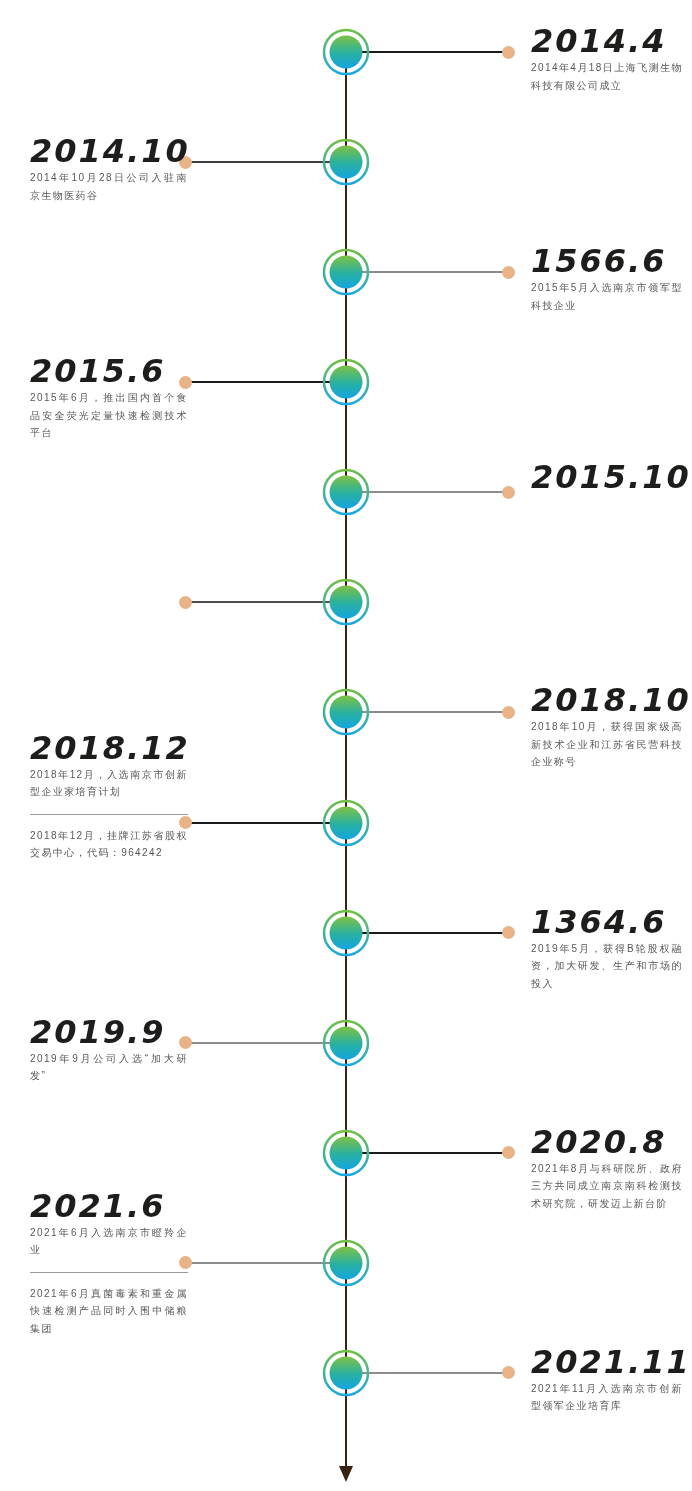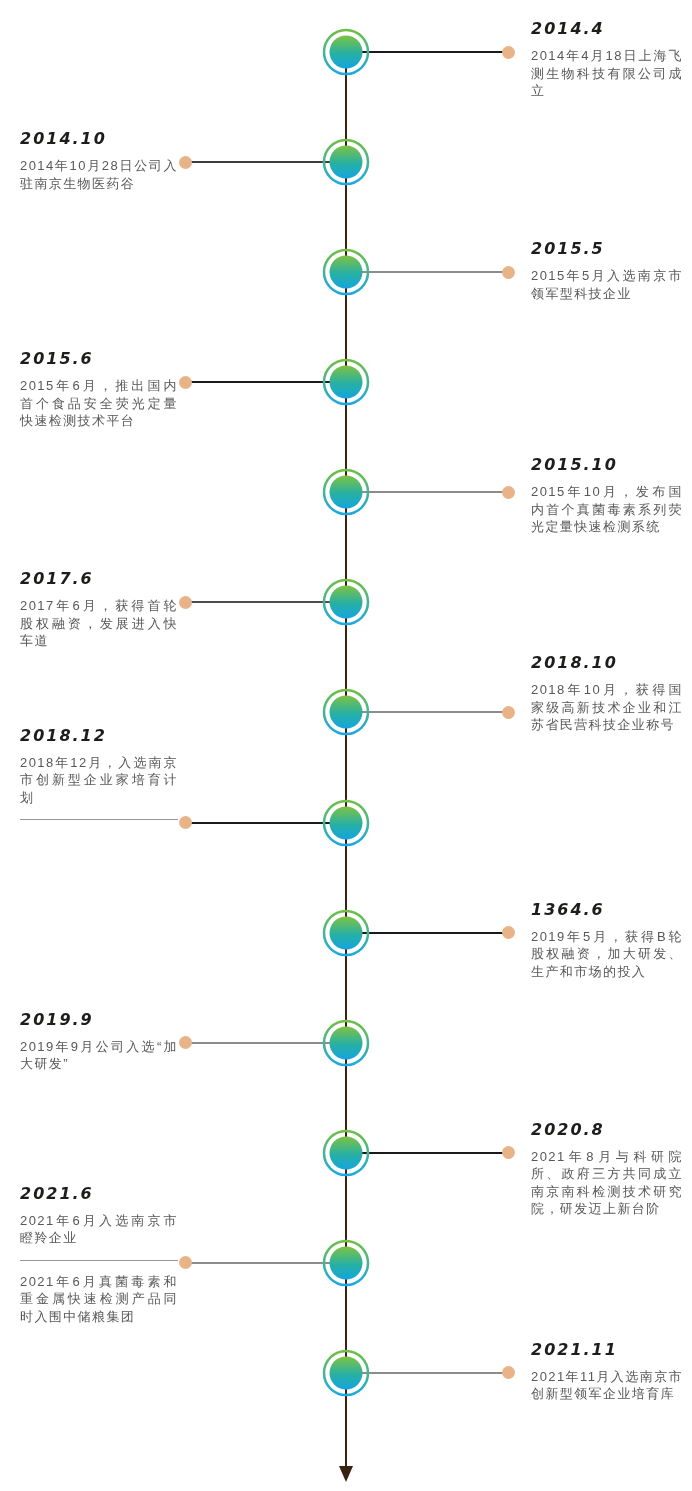--- a/index.html
+++ b/index.html
@@ -11,29 +11,29 @@
   .axis{position:absolute;width:2px;z-index:0;}
   .axis-arrow{
     position:absolute;width:0;height:0;z-index:0;
     border-left:7px solid transparent;border-right:7px solid transparent;
     border-top:16px solid #3a2213;
   }
   .connector{position:absolute;height:2px;z-index:1;}
   .node{position:absolute;width:50px;height:50px;z-index:2;}
   .dot{position:absolute;width:13px;height:13px;border-radius:50%;z-index:3;}
   .item{position:absolute;z-index:4;}
-  .item.left{left:20px;width:158px;}
+  .item.left{left:30px;width:158px;}
   .item.right{left:531px;width:152px;}
   .date{
     font-family:"DejaVu Sans","Liberation Sans",sans-serif;
-    font-style:italic;font-weight:700;font-size:16px;line-height:26px;
-    letter-spacing:2px;color:#1d1d1b;margin:4px 0 5px 0;
+    font-style:italic;font-weight:700;font-size:32px;line-height:26px;
+    letter-spacing:2px;color:#1d1d1b;margin:16px 0 5px 0;
   }
   .para{
-    font-size:13px;line-height:17.5px;letter-spacing:1.4px;
+    font-size:10px;line-height:17.5px;letter-spacing:1.4px;
     color:#595757;text-align:justify;margin:0;
   }
   .divider{
     border:none;border-top:1px solid #9a9a9a;height:0;
     margin:13px 0 12px 0;width:100%;
   }
   svg{display:block;}
 </style>
 </head>
 <body>
@@ -81,21 +81,21 @@
     </div>
     <div class="connector" style="top: 271.16px; left: 346px; width: 162px; background: rgb(140, 140, 140);"></div>
     <div class="dot" style="left: 501.5px; top: 265.66px; background: rgb(233, 179, 136);"></div>
     <div class="node" style="left: 321px; top: 247.16px;">
       <svg width="50" height="50" viewBox="0 0 50 50">
         <circle cx="25" cy="25" r="22" fill="none" stroke="url(#ringGrad)" stroke-width="2.5"></circle>
         <circle cx="25" cy="25" r="16.5" fill="url(#fillGrad)"></circle>
       </svg>
     </div>
     <div class="item right" style="top: 232.16px;">
-    <h2 class="date">2015.5</h2>
+    <h2 class="date">1566.6</h2>
   <p class="para">2015年5月入选南京市领军型科技企业</p>
     </div>
     <div class="connector" style="top: 381.24px; left: 185px; width: 161px; background: rgb(26, 26, 26);"></div>
     <div class="dot" style="left: 178.5px; top: 375.74px; background: rgb(233, 179, 136);"></div>
     <div class="node" style="left: 321px; top: 357.24px;">
       <svg width="50" height="50" viewBox="0 0 50 50">
         <circle cx="25" cy="25" r="22" fill="none" stroke="url(#ringGrad)" stroke-width="2.5"></circle>
         <circle cx="25" cy="25" r="16.5" fill="url(#fillGrad)"></circle>
       </svg>
     </div>
@@ -106,58 +106,54 @@
     <div class="connector" style="top: 491.32px; left: 346px; width: 162px; background: rgb(140, 140, 140);"></div>
     <div class="dot" style="left: 501.5px; top: 485.82px; background: rgb(233, 179, 136);"></div>
     <div class="node" style="left: 321px; top: 467.32px;">
       <svg width="50" height="50" viewBox="0 0 50 50">
         <circle cx="25" cy="25" r="22" fill="none" stroke="url(#ringGrad)" stroke-width="2.5"></circle>
         <circle cx="25" cy="25" r="16.5" fill="url(#fillGrad)"></circle>
       </svg>
     </div>
     <div class="item right" style="top: 448px;">
     <h2 class="date">2015.10</h2>
-  <p class="para">2015年10月，发布国内首个真菌毒素系列荧光定量快速检测系统</p>
     </div>
     <div class="connector" style="top: 601.4px; left: 185px; width: 161px; background: rgb(77, 77, 77);"></div>
     <div class="dot" style="left: 178.5px; top: 595.9px; background: rgb(233, 179, 136);"></div>
     <div class="node" style="left: 321px; top: 577.4px;">
       <svg width="50" height="50" viewBox="0 0 50 50">
         <circle cx="25" cy="25" r="22" fill="none" stroke="url(#ringGrad)" stroke-width="2.5"></circle>
         <circle cx="25" cy="25" r="16.5" fill="url(#fillGrad)"></circle>
       </svg>
     </div>
-    <div class="item left" style="top: 562.4px;">
-    <h2 class="date">2017.6</h2>
-  <p class="para">2017年6月，获得首轮股权融资，发展进入快车道</p>
-    </div>
     <div class="connector" style="top: 711.48px; left: 346px; width: 162px; background: rgb(140, 140, 140);"></div>
     <div class="dot" style="left: 501.5px; top: 705.98px; background: rgb(233, 179, 136);"></div>
     <div class="node" style="left: 321px; top: 687.48px;">
       <svg width="50" height="50" viewBox="0 0 50 50">
         <circle cx="25" cy="25" r="22" fill="none" stroke="url(#ringGrad)" stroke-width="2.5"></circle>
         <circle cx="25" cy="25" r="16.5" fill="url(#fillGrad)"></circle>
       </svg>
     </div>
-    <div class="item right" style="top: 646px;">
+    <div class="item right" style="top: 671px;">
     <h2 class="date">2018.10</h2>
   <p class="para">2018年10月，获得国家级高新技术企业和江苏省民营科技企业称号</p>
     </div>
     <div class="connector" style="top: 821.56px; left: 185px; width: 161px; background: rgb(26, 26, 26);"></div>
     <div class="dot" style="left: 178.5px; top: 816.06px; background: rgb(233, 179, 136);"></div>
     <div class="node" style="left: 321px; top: 797.56px;">
       <svg width="50" height="50" viewBox="0 0 50 50">
         <circle cx="25" cy="25" r="22" fill="none" stroke="url(#ringGrad)" stroke-width="2.5"></circle>
         <circle cx="25" cy="25" r="16.5" fill="url(#fillGrad)"></circle>
       </svg>
     </div>
     <div class="item left" style="top: 718.56px;">
     <h2 class="date">2018.12</h2>
   <p class="para">2018年12月，入选南京市创新型企业家培育计划</p>
       <div class="divider"></div>
+      <p class="para">2018年12月，挂牌江苏省股权交易中心，代码：964242</p>
     </div>
     <div class="connector" style="top: 931.64px; left: 346px; width: 162px; background: rgb(26, 26, 26);"></div>
     <div class="dot" style="left: 501.5px; top: 926.14px; background: rgb(233, 179, 136);"></div>
     <div class="node" style="left: 321px; top: 907.64px;">
       <svg width="50" height="50" viewBox="0 0 50 50">
         <circle cx="25" cy="25" r="22" fill="none" stroke="url(#ringGrad)" stroke-width="2.5"></circle>
         <circle cx="25" cy="25" r="16.5" fill="url(#fillGrad)"></circle>
       </svg>
     </div>
     <div class="item right" style="top: 892.64px;">

